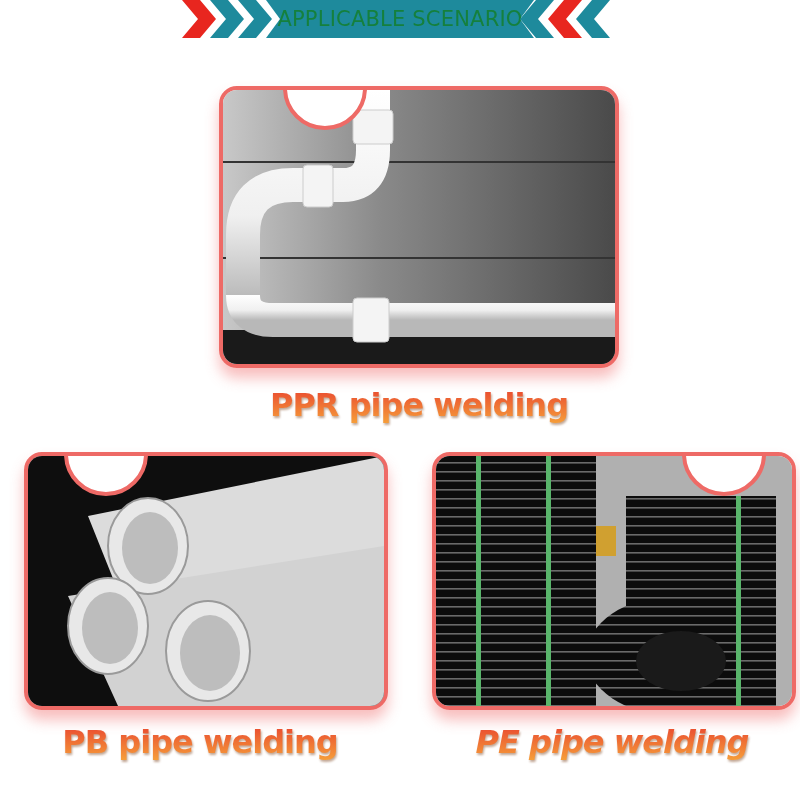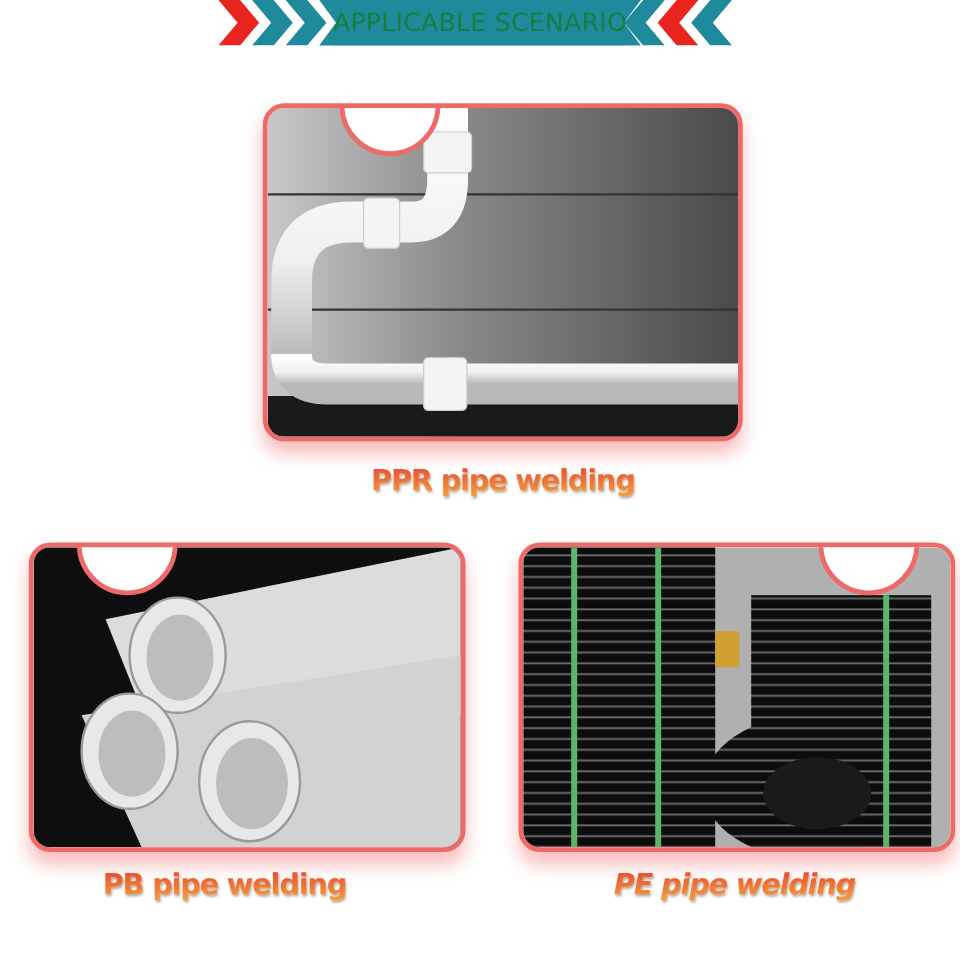--- a/index.html
+++ b/index.html
@@ -4,21 +4,21 @@
 <style>
   html,body{margin:0;padding:0;}
   body{width:800px;height:800px;background:#ffffff;position:relative;overflow:hidden;font-family:"Liberation Sans",sans-serif;}
   .banner{position:absolute;left:190px;top:0;width:420px;height:40px;}
   .banner-bar{position:absolute;left:90px;top:0;width:240px;height:38px;background:#1e8a9c;}
   .banner-bar::before{content:"";position:absolute;left:-14px;top:0;border-top:19px solid #1e8a9c;border-bottom:19px solid #1e8a9c;border-left:14px solid transparent;}
   .banner-bar::after{content:"";position:absolute;right:-14px;top:0;border-top:19px solid #1e8a9c;border-bottom:19px solid #1e8a9c;border-right:14px solid transparent;}
   .banner-title{position:absolute;left:0;top:0;width:100%;height:38px;line-height:38px;text-align:center;color:#15803d;font-size:21px;font-family:"DejaVu Sans",sans-serif;letter-spacing:0.2px;}
   .frame{position:absolute;border:4px solid #ee6a66;border-radius:18px;overflow:hidden;box-shadow:0 10px 14px rgba(240,110,110,0.45);}
   .notch{position:absolute;width:76px;height:76px;border-radius:50%;background:#fff;border:4px solid #ee6a66;top:-44px;}
-  .label{position:absolute;text-align:center;font-weight:bold;font-size:24px;letter-spacing:-1px;font-family:"DejaVu Sans",sans-serif;
+  .label{position:absolute;text-align:center;font-weight:bold;font-size:32px;letter-spacing:-1px;font-family:"DejaVu Sans",sans-serif;
     background:linear-gradient(#e8432f,#f6a03a);-webkit-background-clip:text;background-clip:text;color:transparent;
     filter:drop-shadow(1px 2px 1px rgba(120,60,20,0.45));}
   .img{position:absolute;left:0;top:0;right:0;bottom:0;}
 </style>
 </head>
 <body>
 
 <div class="banner">
   <div style="position:absolute;left:-8px;top:0;">
     <svg width="100" height="38" viewBox="0 0 100 38">
@@ -73,21 +73,21 @@
     <polygon points="40,140 356,90 356,250 90,250" fill="#d2d2d2"></polygon>
     <ellipse cx="120" cy="90" rx="40" ry="48" fill="#e8e8e8" stroke="#9a9a9a" stroke-width="2"></ellipse>
     <ellipse cx="122" cy="92" rx="28" ry="36" fill="#bdbdbd"></ellipse>
     <ellipse cx="80" cy="170" rx="40" ry="48" fill="#e8e8e8" stroke="#9a9a9a" stroke-width="2"></ellipse>
     <ellipse cx="82" cy="172" rx="28" ry="36" fill="#bdbdbd"></ellipse>
     <ellipse cx="180" cy="195" rx="42" ry="50" fill="#e8e8e8" stroke="#9a9a9a" stroke-width="2"></ellipse>
     <ellipse cx="182" cy="197" rx="30" ry="38" fill="#bdbdbd"></ellipse>
   </svg>
   <div class="notch" style="left:36px;"></div>
 </div>
-<div class="label" style="left:7px;top:723px;width:360px;">PB pipe welding</div>
+<div class="label" style="left:20px;top:723px;width:360px;">PB pipe welding</div>
 
 <div class="frame" style="left:432px;top:452px;width:356px;height:250px;">
   <svg class="img" width="356" height="250" viewBox="0 0 356 250">
     <defs>
       <pattern id="coil" width="10" height="9" patternUnits="userSpaceOnUse">
         <rect width="10" height="9" fill="#0c0c0c"></rect>
         <rect y="6" width="10" height="1.6" fill="#6a6a6a"></rect>
       </pattern>
     </defs>
     <rect width="356" height="250" fill="#b0b0b0"></rect>

